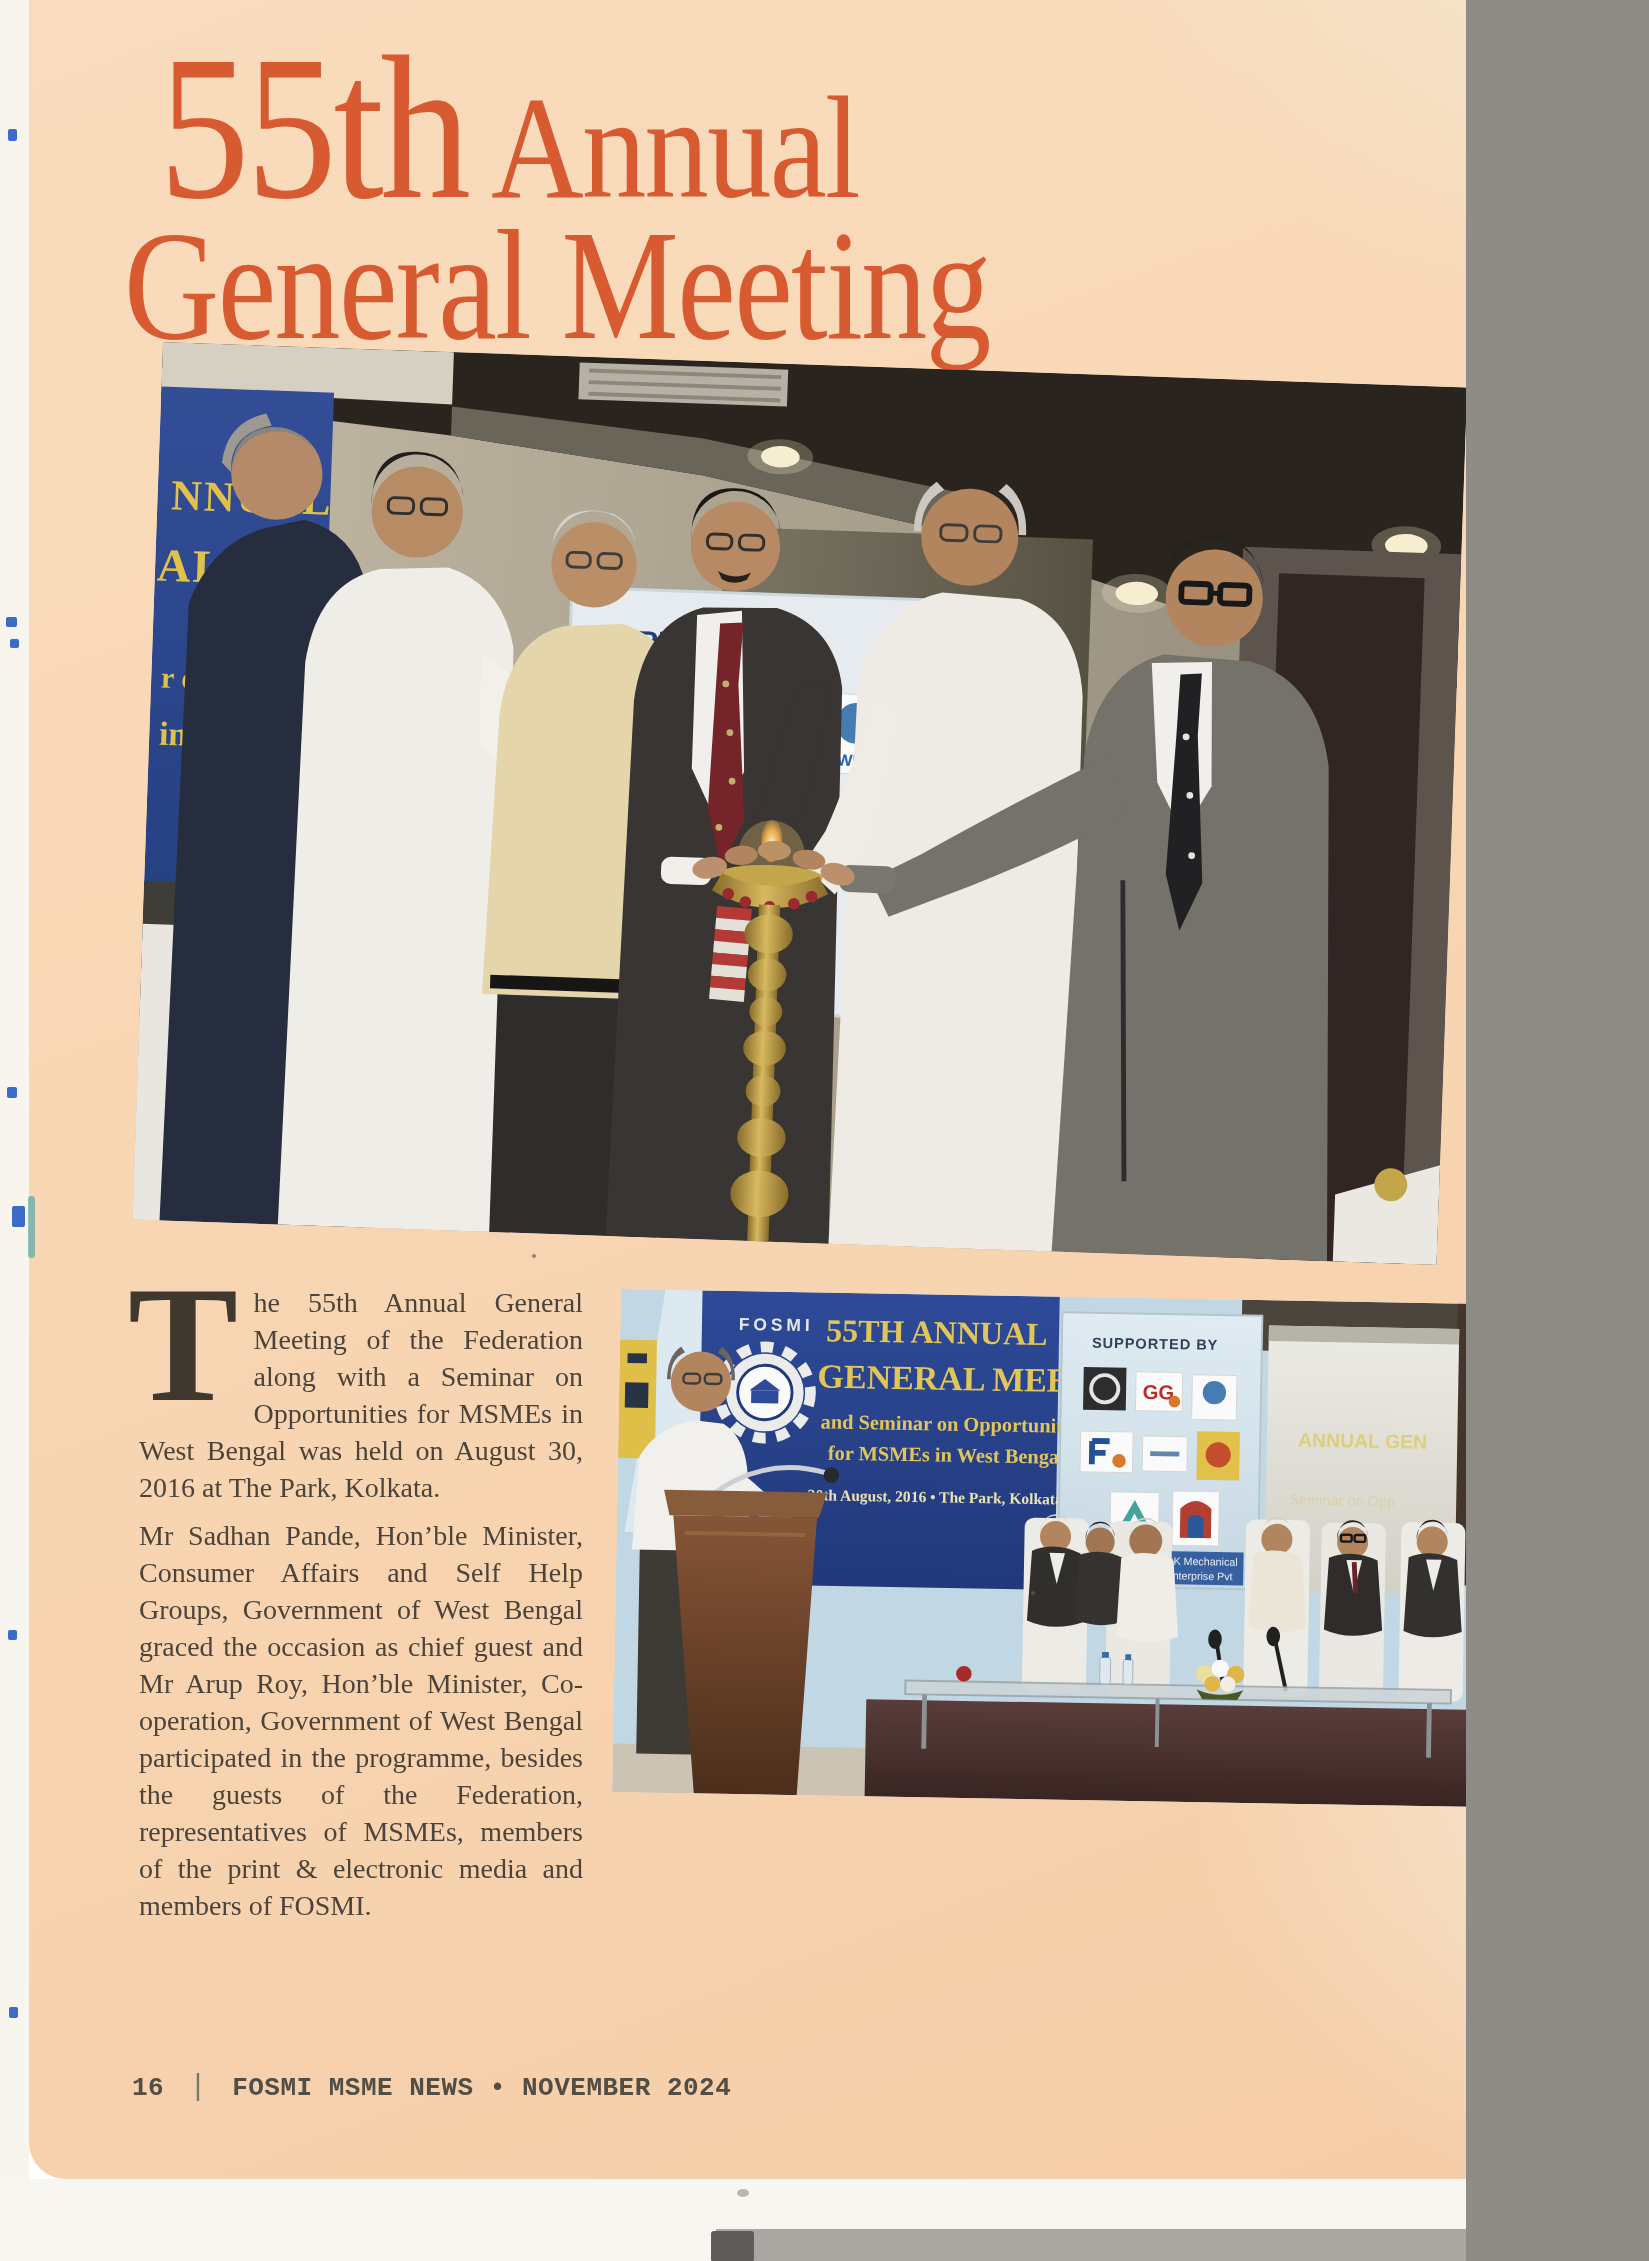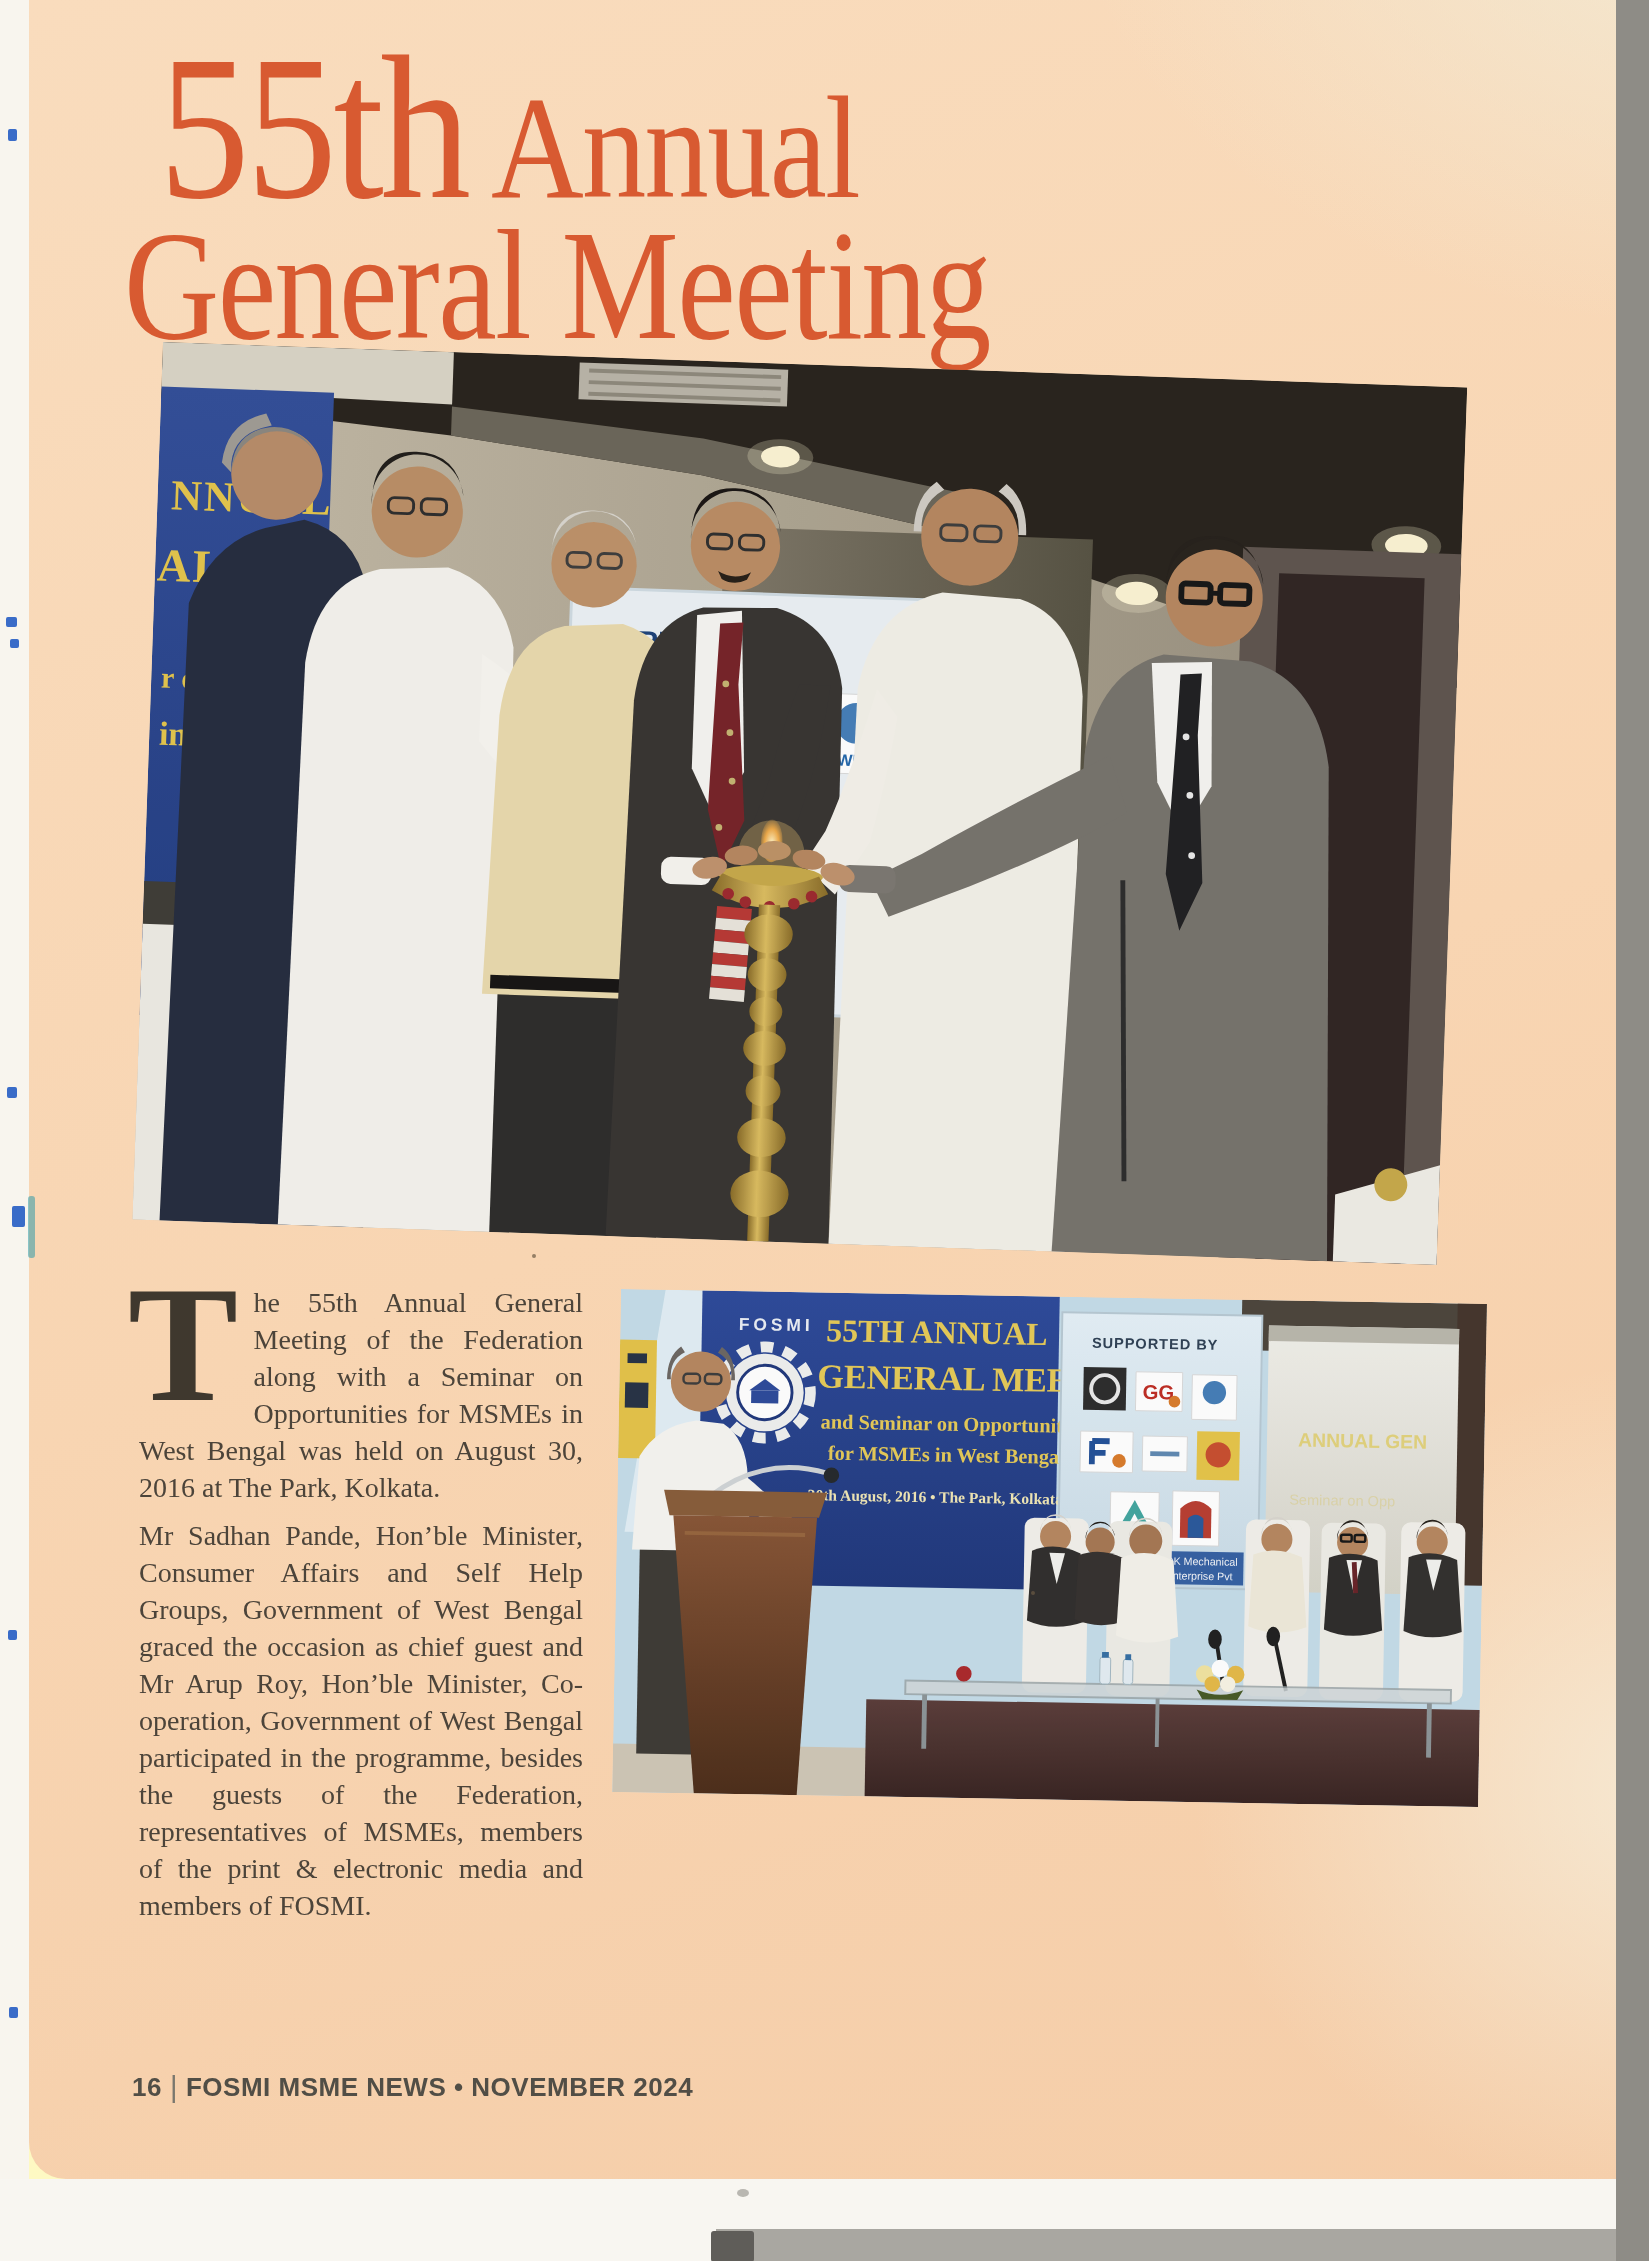--- a/index.html
+++ b/index.html
@@ -1,16 +1,16 @@
 <!DOCTYPE html>
 <html><head>
 <meta charset="utf-8">
 <style>
   html,body{margin:0;padding:0;background:#8e8c86;}
-  .canvas{position:relative;width:1616px;height:2262px;overflow:hidden;background:#fef9c3;font-family:"Liberation Serif",serif;}
+  .canvas{position:relative;width:1466px;height:2262px;overflow:hidden;background:#ffffff;font-family:"Liberation Serif",serif;}
   
   .edge-left{position:absolute;left:0;top:0;width:29px;height:2262px;background:#f8f5ee;}
   .pen-mark{position:absolute;background:#3a6cc8;border-radius:1.9px;}
   .teal-streak{position:absolute;left:28px;top:1196px;width:6.8px;height:62px;background:#2f9ba8;opacity:.55;border-radius:2.9px;}
   .edge-bottom{position:absolute;left:0;top:2179px;width:1650px;height:82px;background:#f8f6f1;}
   .scan-bar{position:absolute;left:716px;top:2229px;width:933px;height:33px;background:#a9a7a1;}
   .scan-blob{position:absolute;left:711px;top:2231px;width:43px;height:31px;background:#5f5d59;border-radius:2.9px;}
   .scan-dot{position:absolute;left:737px;top:2189px;width:11.6px;height:7.8px;background:#b9b7b1;border-radius:50%;}
   
   .page{position:absolute;left:29px;top:0;width:1621px;height:2179px;border-radius:0 0 25px 37px;
@@ -31,22 +31,22 @@
   .photo2{left:621px;top:1289px;width:866px;height:503px;transform:rotate(1deg);transform-origin:left top;}
   .photo svg{display:block;width:100%;height:100%;}
   
   .col{position:absolute;color:#4c443a;font-size:28px;line-height:37px;text-align:justify;}
   .col p{margin:11px;}
   .col1{left:128px;top:1273px;width:466px;}
   .col2{left:629px;top:1817px;width:444px;}
   .col3{left:1097px;top:1817px;width:452px;}
   .dropcap{float:left;font-size:165px;line-height:128px;padding:7.8px 15.5px 0 0;color:#3f382e;font-weight:bold;}
   
-  .footer{position:absolute;left:132px;top:2071px;font-family:Liberation Sans, sans-serif;font-weight:bold;
-    font-size:26px;color:#514e46;letter-spacing:0.5px;display:flex;align-items:center;gap:8px;}
+  .footer{position:absolute;left:132px;top:2071px;font-family:Liberation Mono, monospace;font-weight:bold;
+    font-size:26px;color:#514e46;letter-spacing:0.5px;display:flex;align-items:center;gap:25px;}
   .footer .sep{font-weight:normal;color:#7a776e;font-size:29px;}
 </style>
 </head>
 <body>
 
 <div class="canvas">
 
   <div class="page"></div>
 
   <div class="masthead">

